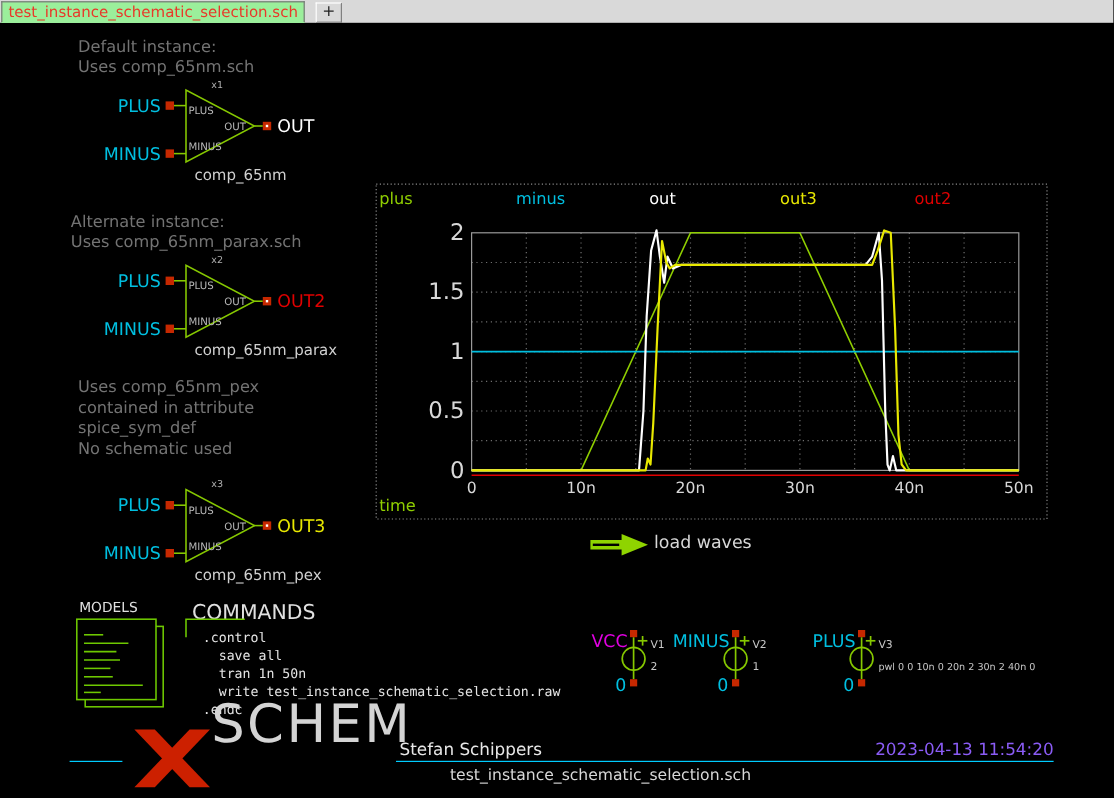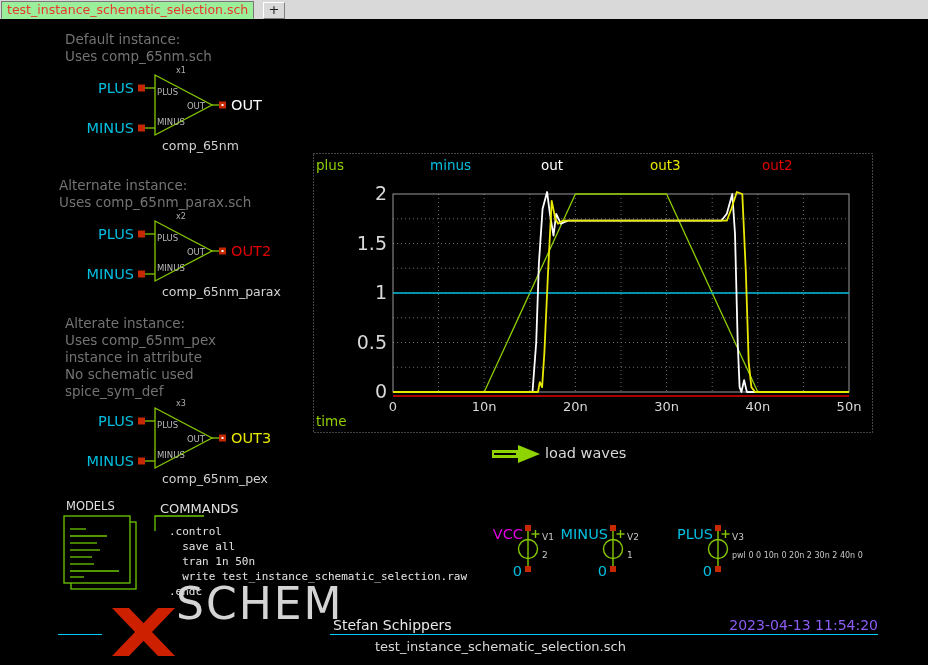--- a/index.html
+++ b/index.html
@@ -9,21 +9,21 @@
   #tabbar{position:absolute;left:0;top:0;width:928px;height:19px;background:#d9d9d9;}
   #tab{position:absolute;left:1px;top:1px;height:16px;background:#9bef9b;
     border:1px solid #777;border-bottom:1px solid #9bef9b;
     font-size:12.5px;line-height:16px;padding:0 5px;color:#e8392a;white-space:nowrap;}
   #newtab{position:absolute;left:263px;top:2px;width:20px;height:15px;background:#d9d9d9;
     border-top:1px solid #fff;border-left:1px solid #fff;border-right:1px solid #808080;
     border-bottom:1px solid #808080;font-size:13px;line-height:14px;text-align:center;color:#222;}
   .heading{position:absolute;font-size:13.5px;line-height:16.5px;color:#737373;white-space:nowrap;}
   .abs{position:absolute;white-space:nowrap;}
   
-  #cmdlabel{left:160px;top:501px;font-size:13px;color:#e0e0e0;}
+  #cmdlabel{left:160px;top:501px;font-size:17px;color:#e0e0e0;}
   #cmdscript{position:absolute;left:160px;top:515px;margin:9px;
     font-family:"DejaVu Sans Mono",monospace;font-size:11px;line-height:15px;color:#e4e4e4;}
   #modelslabel{left:66px;top:499px;font-size:11.5px;color:#e0e0e0;}
   
   #loadwaves-text{left:545px;top:445px;font-size:14.5px;color:#d8d8d8;}
   
   #author{left:333px;top:617px;font-size:14px;color:#e8e8e8;}
   #datetime{left:650px;top:617px;width:228px;text-align:right;font-size:14px;color:#8b5cf6;}
   #sheet-title{left:375px;top:639px;font-size:13px;color:#d8d8d8;}
   #brand-rest{left:176px;top:578px;font-size:44px;letter-spacing:2px;color:#d4d4d4;}
@@ -45,25 +45,24 @@
     <div>Default instance:</div>
       <div>Uses comp_65nm.sch</div>
   </div>
 
   <div class="heading" style="left:59px;top:177px;">
     <div>Alternate instance:</div>
       <div>Uses comp_65nm_parax.sch</div>
   </div>
 
   <div class="heading" style="left:65px;top:315px;line-height:17px;">
-    <div>Alterate instance:</div>
       <div>Uses comp_65nm_pex</div>
-    <div>instance in attribute</div>
-      <div>No schematic used</div>
-    <div>spice_sym_def</div>
+    <div>contained in attribute</div>
+      <div>spice_sym_def</div>
+    <div>No schematic used</div>
   </div>
 
   <svg width="210" height="95" style="left:100px;top:64px;">
     <g stroke="#86c800" stroke-width="1.3" fill="none">
       <polygon points="55,11 55,71 112,41"></polygon>
       <line x1="45" y1="24" x2="55" y2="24"></line>
       <line x1="45" y1="64" x2="55" y2="64"></line>
       <line x1="112" y1="41" x2="119" y2="41"></line>
     </g>
     <rect x="38" y="20.5" width="7" height="7" fill="#c62800"></rect>

